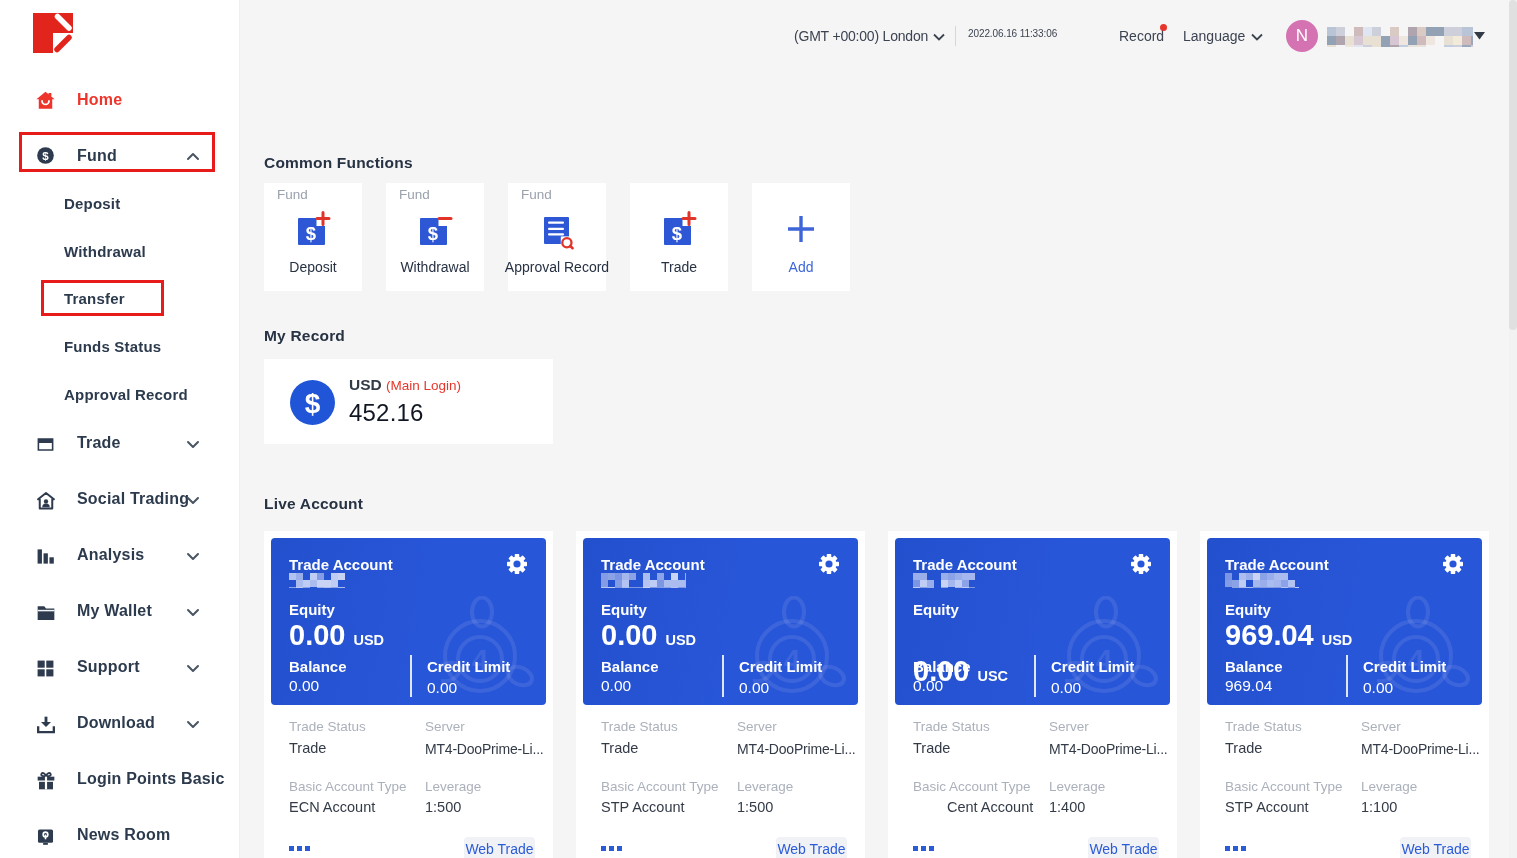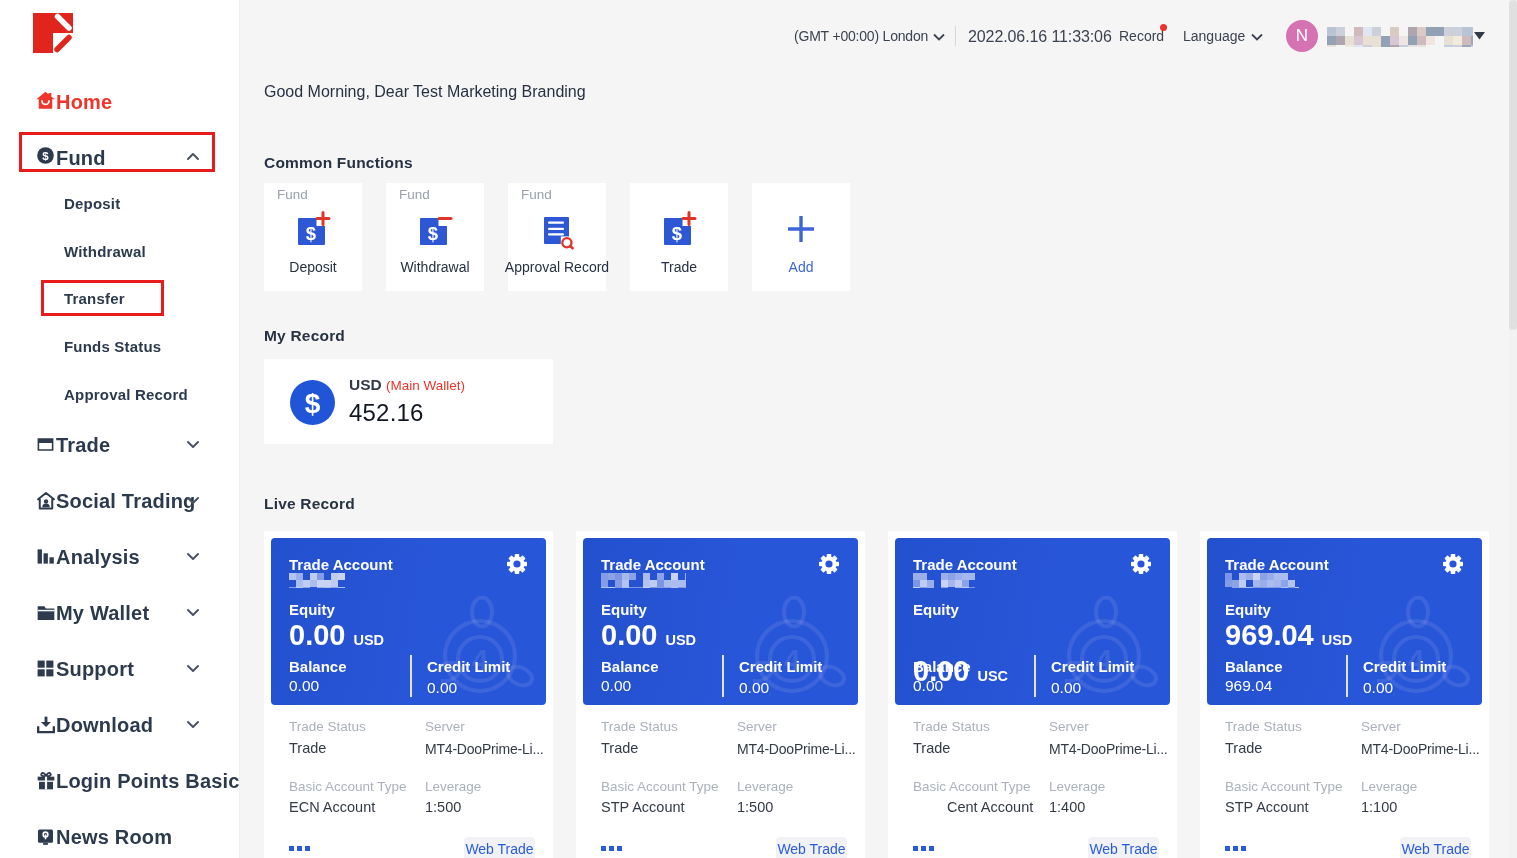--- a/index.html
+++ b/index.html
@@ -1,19 +1,19 @@
 <!DOCTYPE html>
 <html><head><meta charset="utf-8">
 <style>
 *{margin:0;padding:0;box-sizing:border-box}
 html,body{width:1517px;height:858px;overflow:hidden;background:#f5f5f6;
 font-family:"Liberation Sans",sans-serif;-webkit-font-smoothing:antialiased}
 #page{position:relative;width:1517px;height:858px}
 .abs{position:absolute}
-.mi{position:absolute;left:56px;font-size:20px;font-weight:bold;color:#2c3a4d;letter-spacing:.2px}
+.mi{position:absolute;left:77px;font-size:16px;font-weight:bold;color:#2c3a4d;letter-spacing:.2px}
 .smi{position:absolute;left:64px;font-size:15px;font-weight:bold;color:#2c3a4d;letter-spacing:.2px}
 .sec{position:absolute;left:264px;font-size:15.5px;font-weight:bold;color:#273243;letter-spacing:.2px}
 .cflabel{position:absolute;font-size:13.5px;color:#9aa1ac}
 .cfname{position:absolute;transform:translateX(-50%);white-space:nowrap;font-size:14px;color:#273142}
 .lbl{position:absolute;font-size:13.5px;color:#abb1bb}
 .val{position:absolute;font-size:14.5px;color:#333b47}
 .wt{position:absolute;width:71px;height:30px;background:#f1f2f6;border-radius:4px;color:#2b5cd8;
 font-size:14px;text-align:center;line-height:25px}
 </style></head><body>
 <div id="page">
@@ -109,21 +109,21 @@
 <path d="M12 9.5 v6" stroke="#fff" stroke-width="2"></path>
 </svg>
 <div class="mi" style="top:826px">News Room</div>
 <div class="abs" style="left:19px;top:132px;width:196px;height:40px;border:3px solid #e81b1b"></div>
 <div class="abs" style="left:41px;top:280px;width:123px;height:36px;border:3px solid #e81b1b"></div>
 <div class="abs" style="left:794px;top:28px;font-size:14px;letter-spacing:-0.2px;color:#3c4350">(GMT +00:00) London</div>
 <svg class="abs" style="left:933px;top:33px" width="12" height="8" viewBox="0 0 12 8">
       <path d="M1 1.5 L6 6.5 L11 1.5" fill="none" stroke="#3c4350" stroke-width="1.8"></path>
     </svg>
 <div class="abs" style="left:955px;top:26px;width:1px;height:20px;background:#d4d7dc"></div>
-<div class="abs" style="left:968px;top:28px;font-size:16px;letter-spacing:-0.1px;color:#3c4350">2022.06.16 11:33:06</div>
+<div class="abs" style="left:968px;top:28px;font-size:10px;letter-spacing:-0.1px;color:#3c4350">2022.06.16 11:33:06</div>
 <div class="abs" style="left:1119px;top:28px;font-size:14px;color:#3c4350">Record</div>
 <div class="abs" style="left:1160px;top:24px;width:7px;height:7px;border-radius:50%;background:#e8352b"></div>
 <div class="abs" style="left:1183px;top:28px;font-size:14px;color:#3c4350">Language</div>
 <svg class="abs" style="left:1251px;top:33px" width="12" height="8" viewBox="0 0 12 8">
       <path d="M1 1.5 L6 6.5 L11 1.5" fill="none" stroke="#3c4350" stroke-width="1.8"></path>
     </svg>
 <div class="abs" style="left:1286px;top:20px;width:32px;height:32px;border-radius:50%;background:#d472b2;color:#fff;font-size:17px;text-align:center;line-height:32px">N</div>
 <svg style="position:absolute;left:1327px;top:27px;opacity:1.0" width="146" height="20" viewBox="0 0 146 20">
       <rect x="0" y="0" width="9" height="9" fill="#bac4d7"></rect>
       <rect x="9" y="0" width="9" height="9" fill="#cdd0da"></rect>
@@ -166,21 +166,20 @@
       <rect x="81" y="18" width="9" height="9" fill="#e7e2db"></rect>
       <rect x="90" y="18" width="9" height="9" fill="#e7e2db"></rect>
       <rect x="117" y="18" width="9" height="9" fill="#c3cde0"></rect>
       <rect x="126" y="18" width="9" height="9" fill="#cdd0da"></rect>
       <rect x="135" y="18" width="9" height="9" fill="#9aa8bf"></rect>
       <rect x="144" y="18" width="9" height="9" fill="#d6c7d2"></rect>
     </svg>
 <svg class="abs" style="left:1474px;top:32px" width="11" height="8" viewBox="0 0 11 8">
       <path d="M0 0 h11 L5.5 7.5 Z" fill="#323a45"></path>
     </svg>
-<div class="abs" style="left:264px;top:83px;font-size:16px;color:#273142">Good Morning, Dear Test Marketing Branding</div>
 <div class="sec" style="top:154px">Common Functions</div>
 <div class="abs" style="left:264px;top:183px;width:98px;height:108px;background:#fff"></div>
 <div class="cflabel" style="left:277px;top:187px">Fund</div>
 <svg style="position:absolute;left:298px;top:214px;overflow:visible" width="32" height="32" viewBox="0 0 32 32">
 <rect x="0" y="4" width="27" height="27" rx="1" fill="#2d57d4"></rect>
 <rect x="18.5" y="4" width="8.5" height="8" fill="#fff"></rect>
 <text x="13" y="25.5" font-family="Liberation Sans" font-size="18.5" font-weight="bold" fill="#fff" text-anchor="middle">$</text>
 <path d="M25 -1.5 v12 M19 4.5 h12" stroke="#e0332a" stroke-width="3" stroke-linecap="round"></path>
 </svg>
 <div class="cfname" style="left:313px;top:259px;color:#273142">Deposit</div>
@@ -217,23 +216,23 @@
 <svg class="abs" style="left:787px;top:215px" width="28" height="28" viewBox="0 0 28 28">
       <path d="M14 1 v26 M1 14 h26" stroke="#3e66d9" stroke-width="3.4"></path>
     </svg>
 <div class="cfname" style="left:801px;top:259px;color:#3e66d9">Add</div>
 <div class="sec" style="top:327px">My Record</div>
 <div class="abs" style="left:264px;top:359px;width:289px;height:85px;background:#fff"></div>
 <svg class="abs" style="left:290px;top:380px" width="45" height="45" viewBox="0 0 45 45">
 <circle cx="22.5" cy="22.5" r="22.5" fill="#2155d8"></circle>
 <text x="22.5" y="32.5" font-family="Liberation Sans" font-size="28" font-weight="bold" fill="#fff" text-anchor="middle">$</text>
 </svg>
-<div class="abs" style="left:349px;top:376px;font-size:15.5px;font-weight:bold;color:#333b47">USD <span style="color:#e8352b;font-weight:normal;font-size:13.5px">(Main Wallet)</span></div>
+<div class="abs" style="left:349px;top:376px;font-size:15.5px;font-weight:bold;color:#333b47">USD <span style="color:#e8352b;font-weight:normal;font-size:13.5px">(Main Login)</span></div>
 <div class="abs" style="left:349px;top:399px;font-size:24px;color:#111722;letter-spacing:.2px">452.16</div>
-<div class="sec" style="top:495px">Live Record</div>
+<div class="sec" style="top:495px">Live Account</div>
 <div class="abs" style="left:264px;top:531px;width:289px;height:340px;background:#fff"></div>
 <div class="abs" style="left:271px;top:538px;width:275px;height:167px;border-radius:4px;background:linear-gradient(100deg,#2350cd,#2856d8 55%);overflow:hidden">
       <svg style="position:absolute;left:170px;top:58px" width="104" height="104" viewBox="0 0 104 104">
 <g fill="none" stroke="rgba(255,255,255,0.095)" stroke-width="4">
 <ellipse cx="41" cy="16" rx="10" ry="14.5"></ellipse>
 <circle cx="39" cy="60" r="35"></circle>
 <circle cx="39" cy="63" r="22"></circle>
 <ellipse cx="7" cy="76" rx="12.5" ry="8.5" transform="rotate(-24 7 76)"></ellipse>
 <ellipse cx="79" cy="80" rx="12.5" ry="8.5" transform="rotate(24 79 80)"></ellipse>
 </g>

